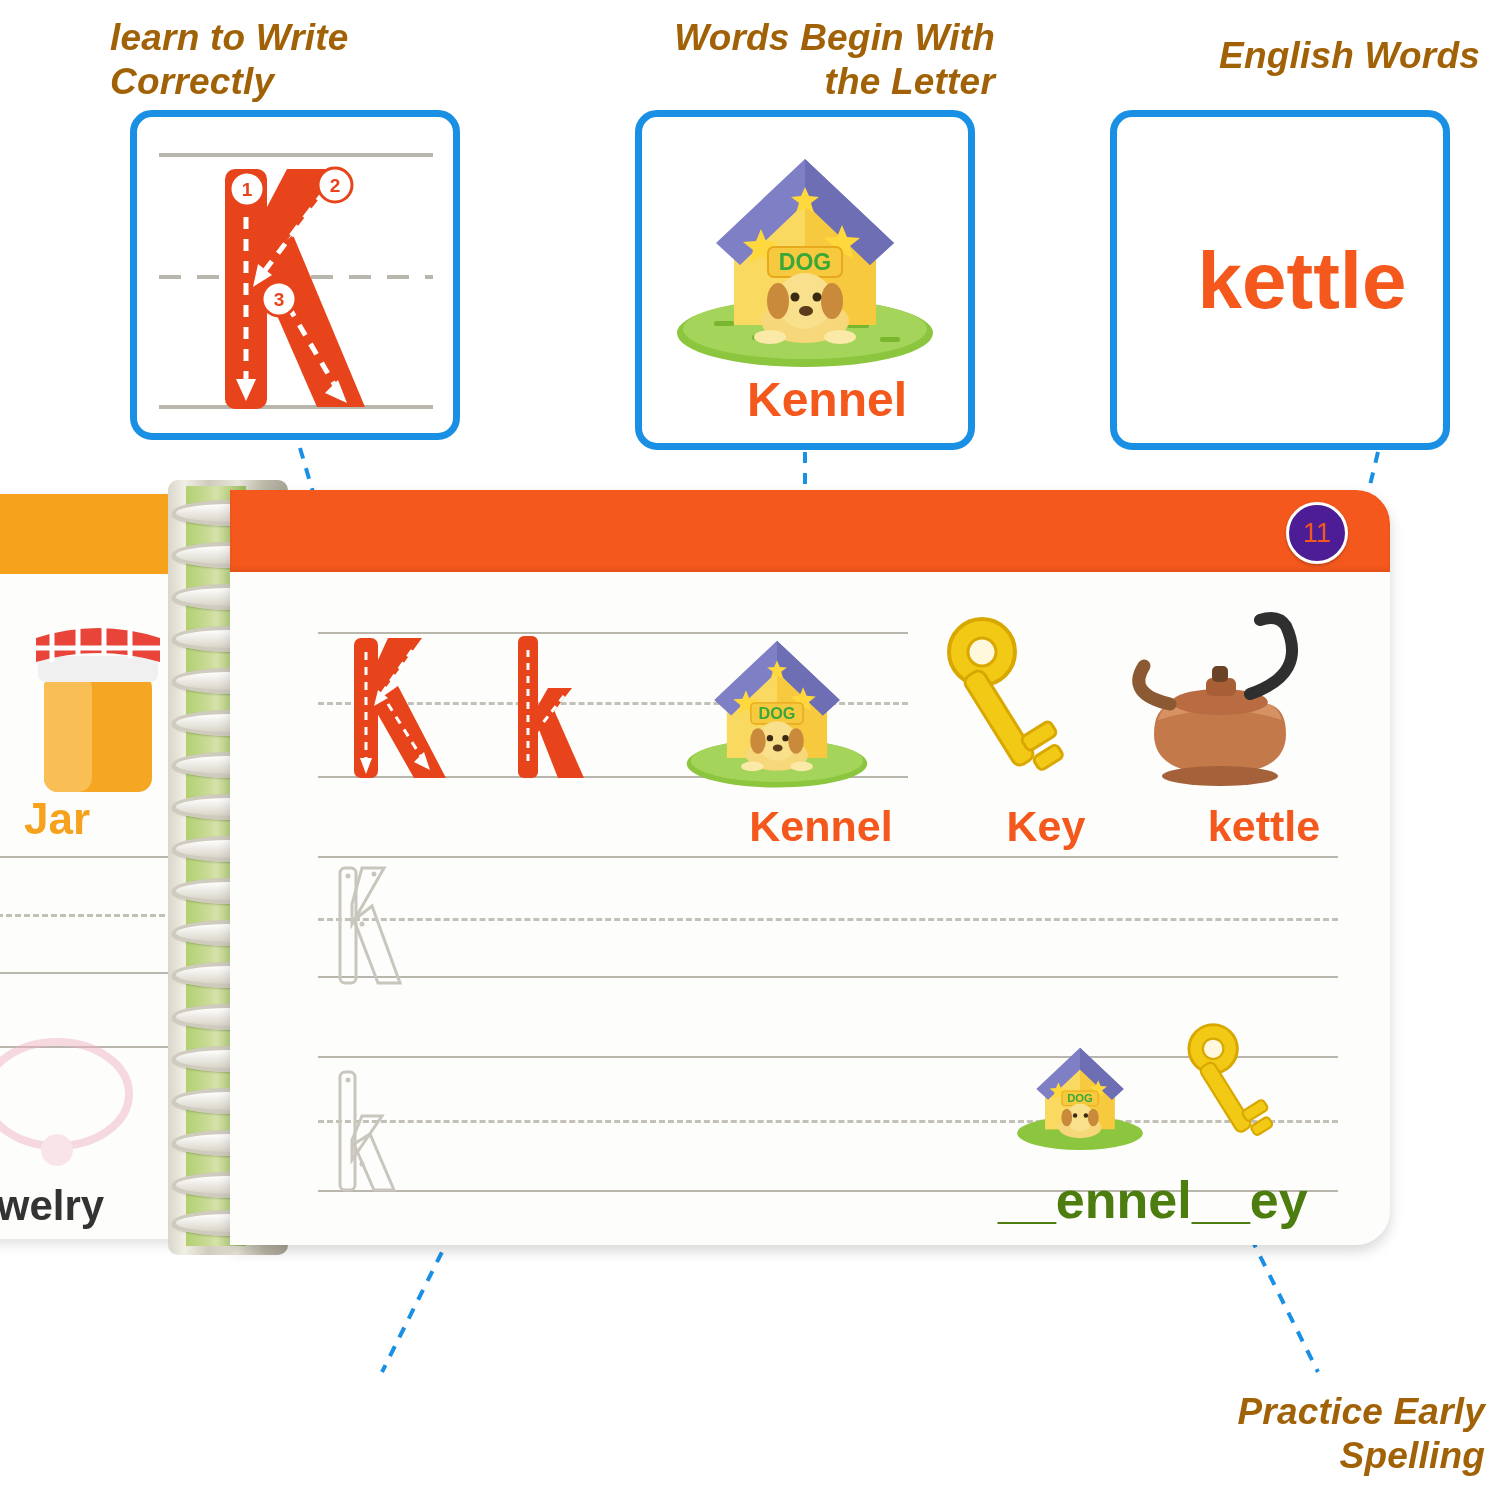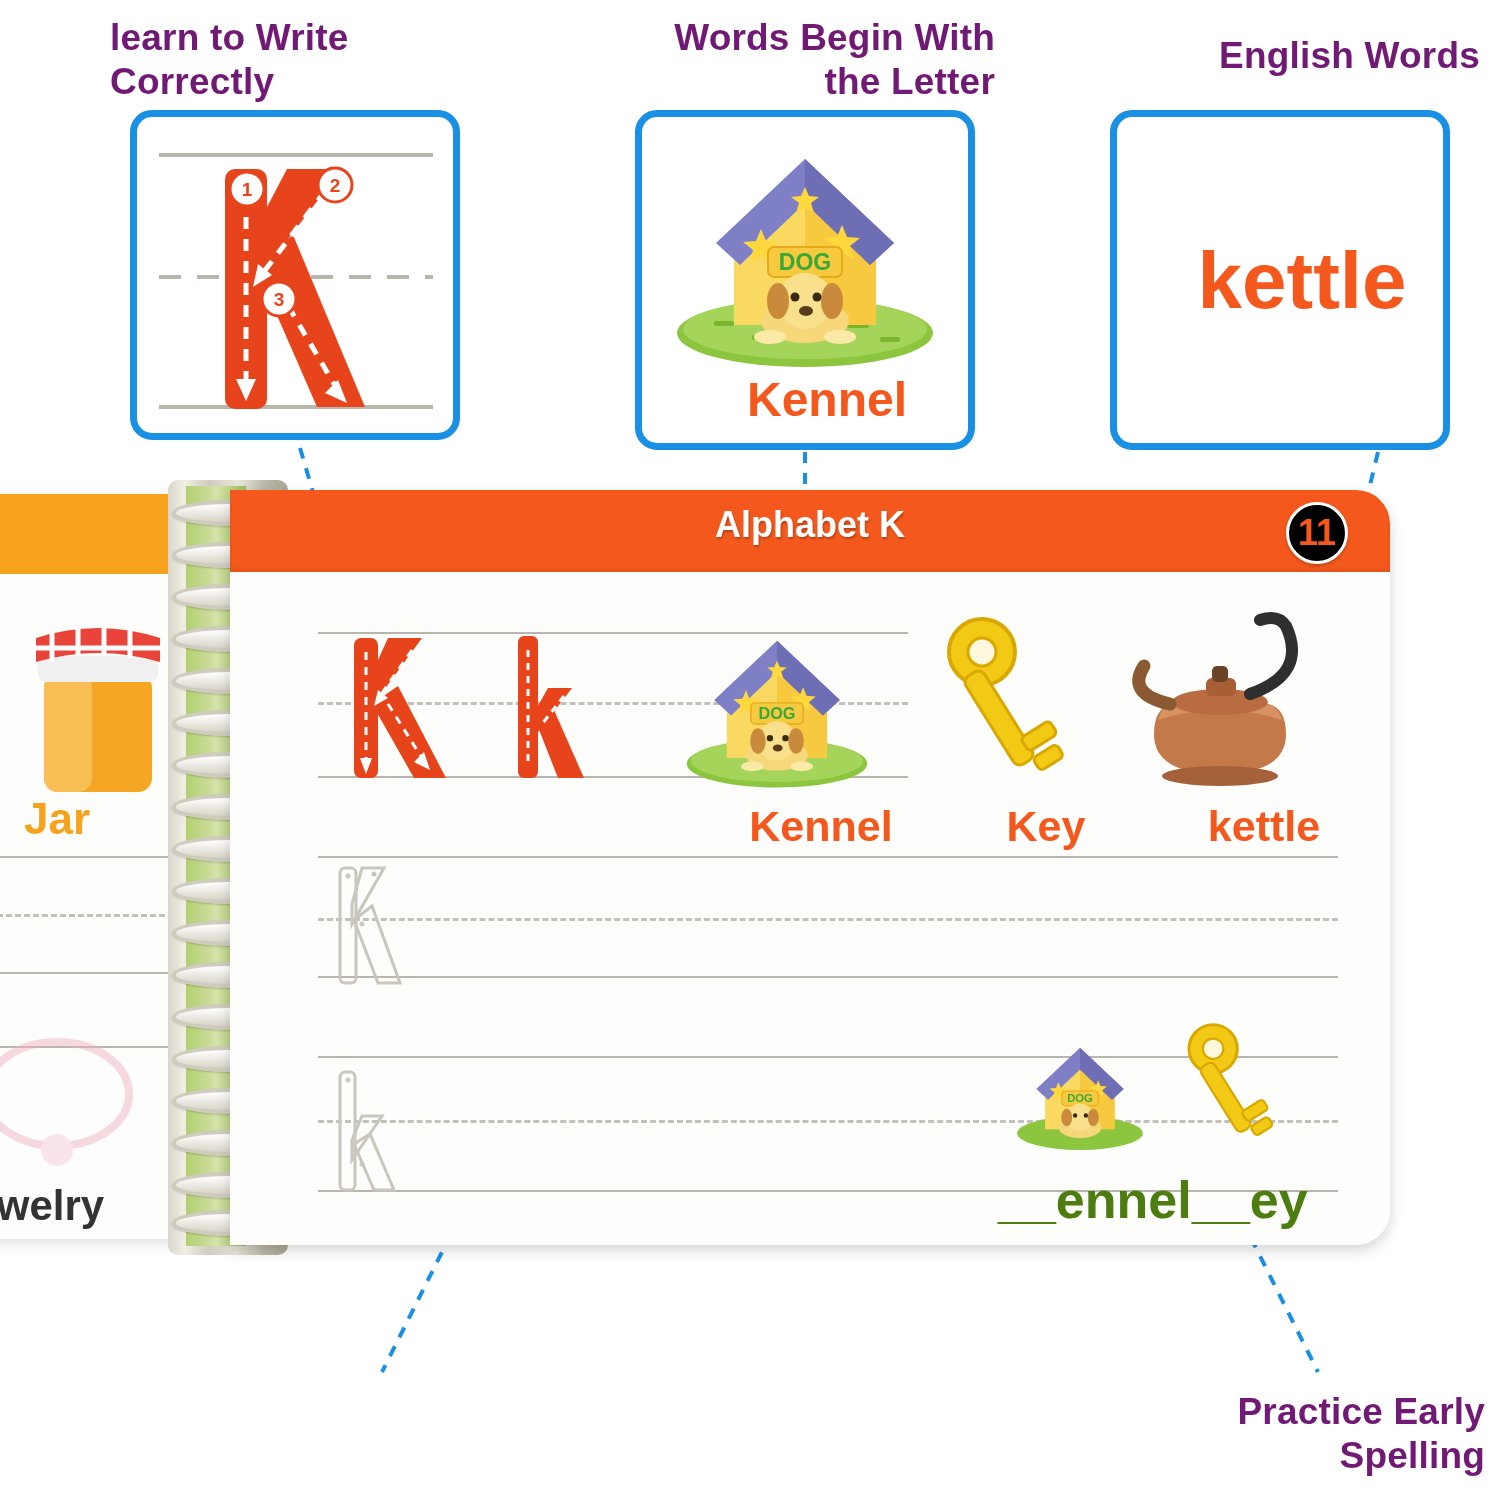--- a/index.html
+++ b/index.html
@@ -8,22 +8,23 @@
     background:#ffffff;
     font-family:"Liberation Sans", sans-serif;
     overflow:hidden;
     position:relative;
   }
   .root{position:absolute;inset:0;}
 
   
   .callout{
     position:absolute;
-    color:#701a75;
+    color:#a16207;
     font-weight:bold;
+    font-style:italic;
     font-size:37px;
     line-height:1.18;
     letter-spacing:.2px;
   }
   .callout.center{text-align:right;}
 
   
   .zoombox{
     position:absolute;
     background:#fff;
@@ -59,22 +60,22 @@
   }
   .hdr-title{
     position:absolute;left:0;right:0;top:14px;
     text-align:center;
     color:#ffffff;font-weight:bold;font-size:36px;
     text-shadow:1px 2px 2px rgba(0,0,0,.25);
   }
   .page-num{
     position:absolute;right:42px;top:12px;
     width:56px;height:56px;border-radius:50%;
-    background:#000000;border:3px solid #fff;
-    color:#f4581c;font-weight:bold;font-size:36px;
+    background:#4c1d95;border:3px solid #fff;
+    color:#f4581c;font-weight:normal;font-size:27px;
     display:flex;align-items:center;justify-content:center;
     box-shadow:0 2px 3px rgba(0,0,0,.2);
   }
 
   .page-left{
     position:absolute;left:-20px;top:14px;width:280px;height:745px;
     background:#fdfdfb;
     box-shadow:0 5px 12px rgba(0,0,0,.12);
   }
   .page-left .hdr{
@@ -277,21 +278,20 @@
       <div class="ring" style="left:4px;top:524px;"></div>
       <div class="ring" style="left:4px;top:566px;"></div>
       <div class="ring" style="left:4px;top:608px;"></div>
       <div class="ring" style="left:4px;top:650px;"></div>
       <div class="ring" style="left:4px;top:692px;"></div>
       <div class="ring" style="left:4px;top:730px;"></div>
     </div>
 
     <div class="page-right">
       <div class="hdr"></div>
-      <div class="hdr-title">Alphabet K</div>
       <div class="page-num">11</div>
 
       <div class="line-solid" style="left:88px;top:142px;width:590px;"></div>
       <div class="line-dash" style="left:88px;top:212px;width:590px;"></div>
       <div class="line-solid" style="left:88px;top:286px;width:590px;"></div>
 
       <svg class="traceK" width="140" height="160" viewBox="0 0 140 160" style="left:100px;top:140px;">
         <rect x="24" y="8" width="24" height="140" rx="7" fill="#e8441c"></rect>
         <polygon points="58,8 92,8 38,82 38,52" fill="#e8441c"></polygon>
         <polygon points="42,74 68,56 116,148 84,148" fill="#e8441c"></polygon>

